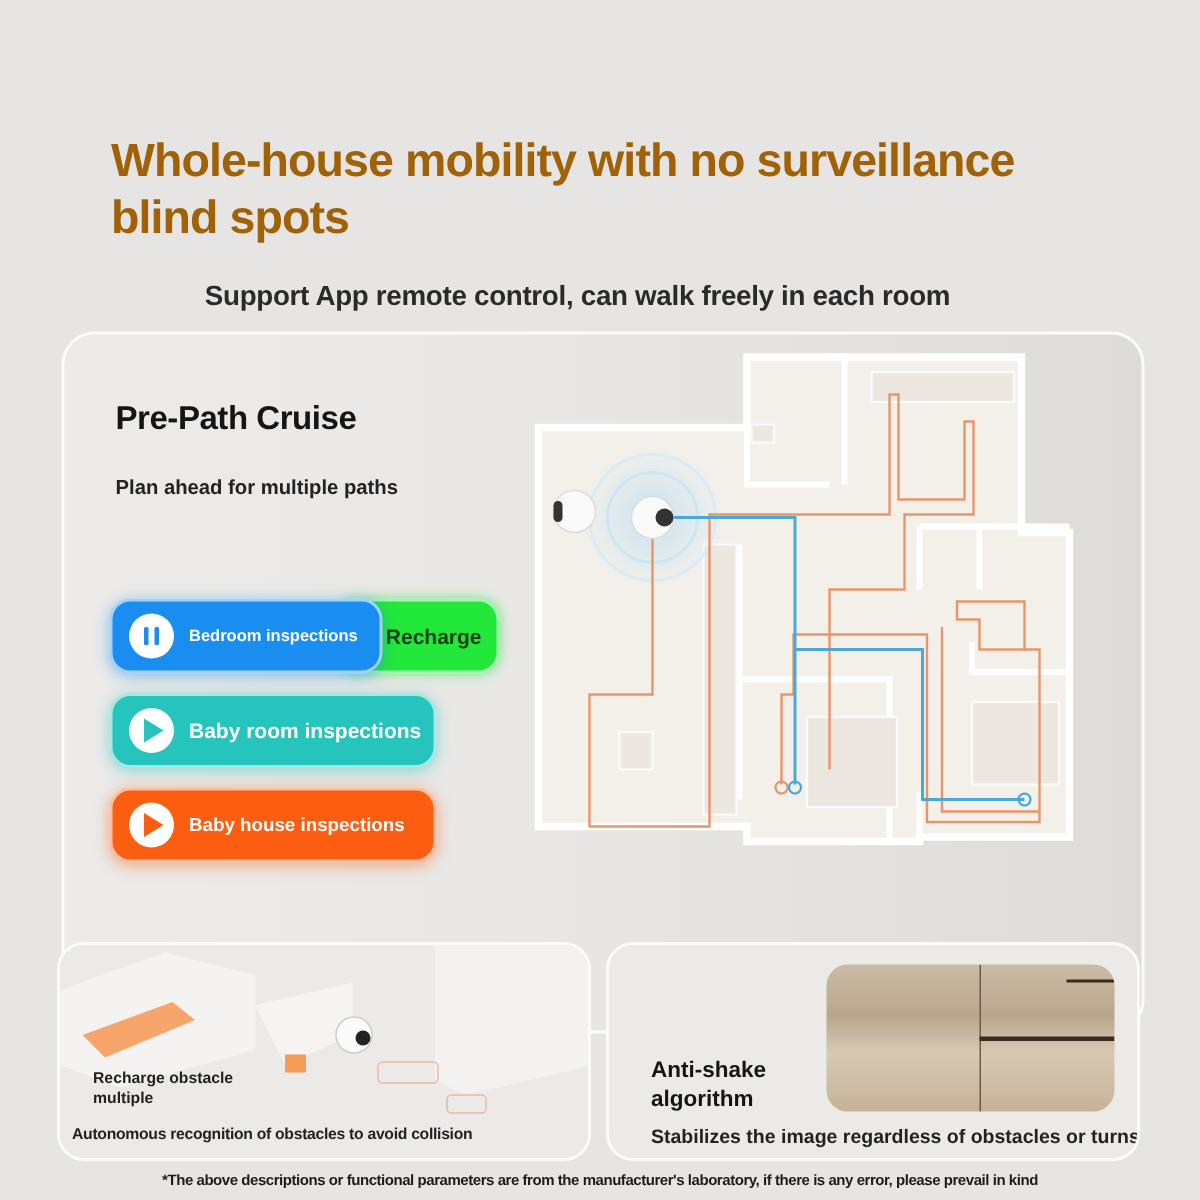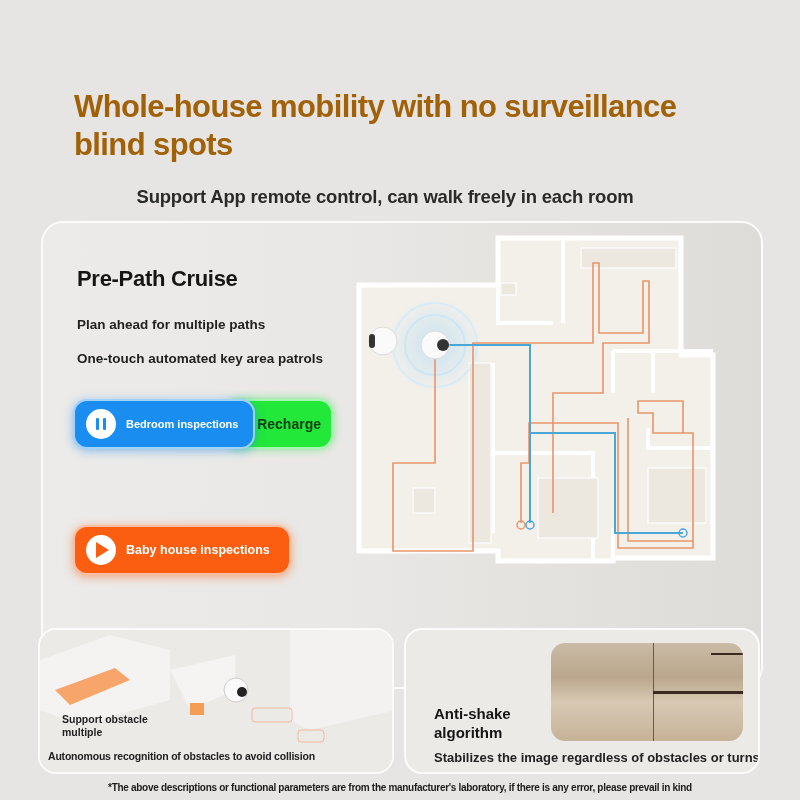--- a/index.html
+++ b/index.html
@@ -84,33 +84,38 @@
 </style>
 </head>
 <body>
 
 <div class="headline">Whole-house mobility with no surveillance blind spots</div>
 <div class="subhead">Support App remote control, can walk freely in each room</div>
 
 <div class="main-card">
   <div class="section-title">Pre-Path Cruise</div>
   <div class="feature-line f1">Plan ahead for multiple paths</div>
-  <div class="feature-line f2">One-touch automated key area patrols</div>
 
   <div class="pill pill-bedroom">
     <span class="icon-circle">
       <span class="pause-bars">
           <span></span>
           <span></span>
         </span>
     </span>
     <span>Bedroom inspections</span>
   </div>
   <div class="pill pill-recharge">
     <span>Recharge</span>
+  </div>
+  <div class="pill pill-baby">
+    <span class="icon-circle">
+      <span class="play-tri" style="border-left: 13px solid #25c4bc;"></span>
+    </span>
+    <span>Baby room inspections</span>
   </div>
   <div class="pill pill-whole">
     <span class="icon-circle">
       <span class="play-tri" style="border-left: 13px solid #fb5e10;"></span>
     </span>
     <span>Baby house inspections</span>
   </div>
 
   <svg class="floorplan" viewBox="0 0 410 380">
     <defs>
@@ -174,21 +179,21 @@
     <polygon points="15,60 75,38 90,50 30,75" fill="#f7a56a"></polygon>
     <polygon points="130,40 195,25 195,60 150,80" fill="#f5f4f2"></polygon>
     <rect x="150" y="73" width="14" height="12" fill="#f59c55"></rect>
     <polygon points="250,0 356,0 356,80 270,100 250,90" fill="#f3f2f0"></polygon>
     <circle cx="196" cy="60" r="12" fill="#fafafa" stroke="#ccc"></circle>
     <circle cx="202" cy="62" r="5" fill="#222"></circle>
     <rect x="212" y="78" width="40" height="14" rx="3" fill="none" stroke="#f0b8a0" stroke-width="1"></rect>
     <rect x="258" y="100" width="26" height="12" rx="3" fill="none" stroke="#f0b8a0" stroke-width="1"></rect>
   </svg>
   <div class="card-label-a">
-    <div>Support obstacle</div>
+    <div>Recharge obstacle</div>
     <div>multiple</div>
   </div>
   <div class="card-desc-a">Autonomous recognition of obstacles to avoid collision</div>
 </div>
 
 <div class="card-small card-right">
   <div class="blur-photo">
     <div style="position:absolute;left:102px;top:0;width:1px;height:98px;background:#6c5a48;"></div>
     <div style="position:absolute;left:102px;top:48px;width:90px;height:3px;background:#3a2a20;"></div>
     <div style="position:absolute;left:160px;top:10px;width:32px;height:2px;background:#3a2a20;"></div>

